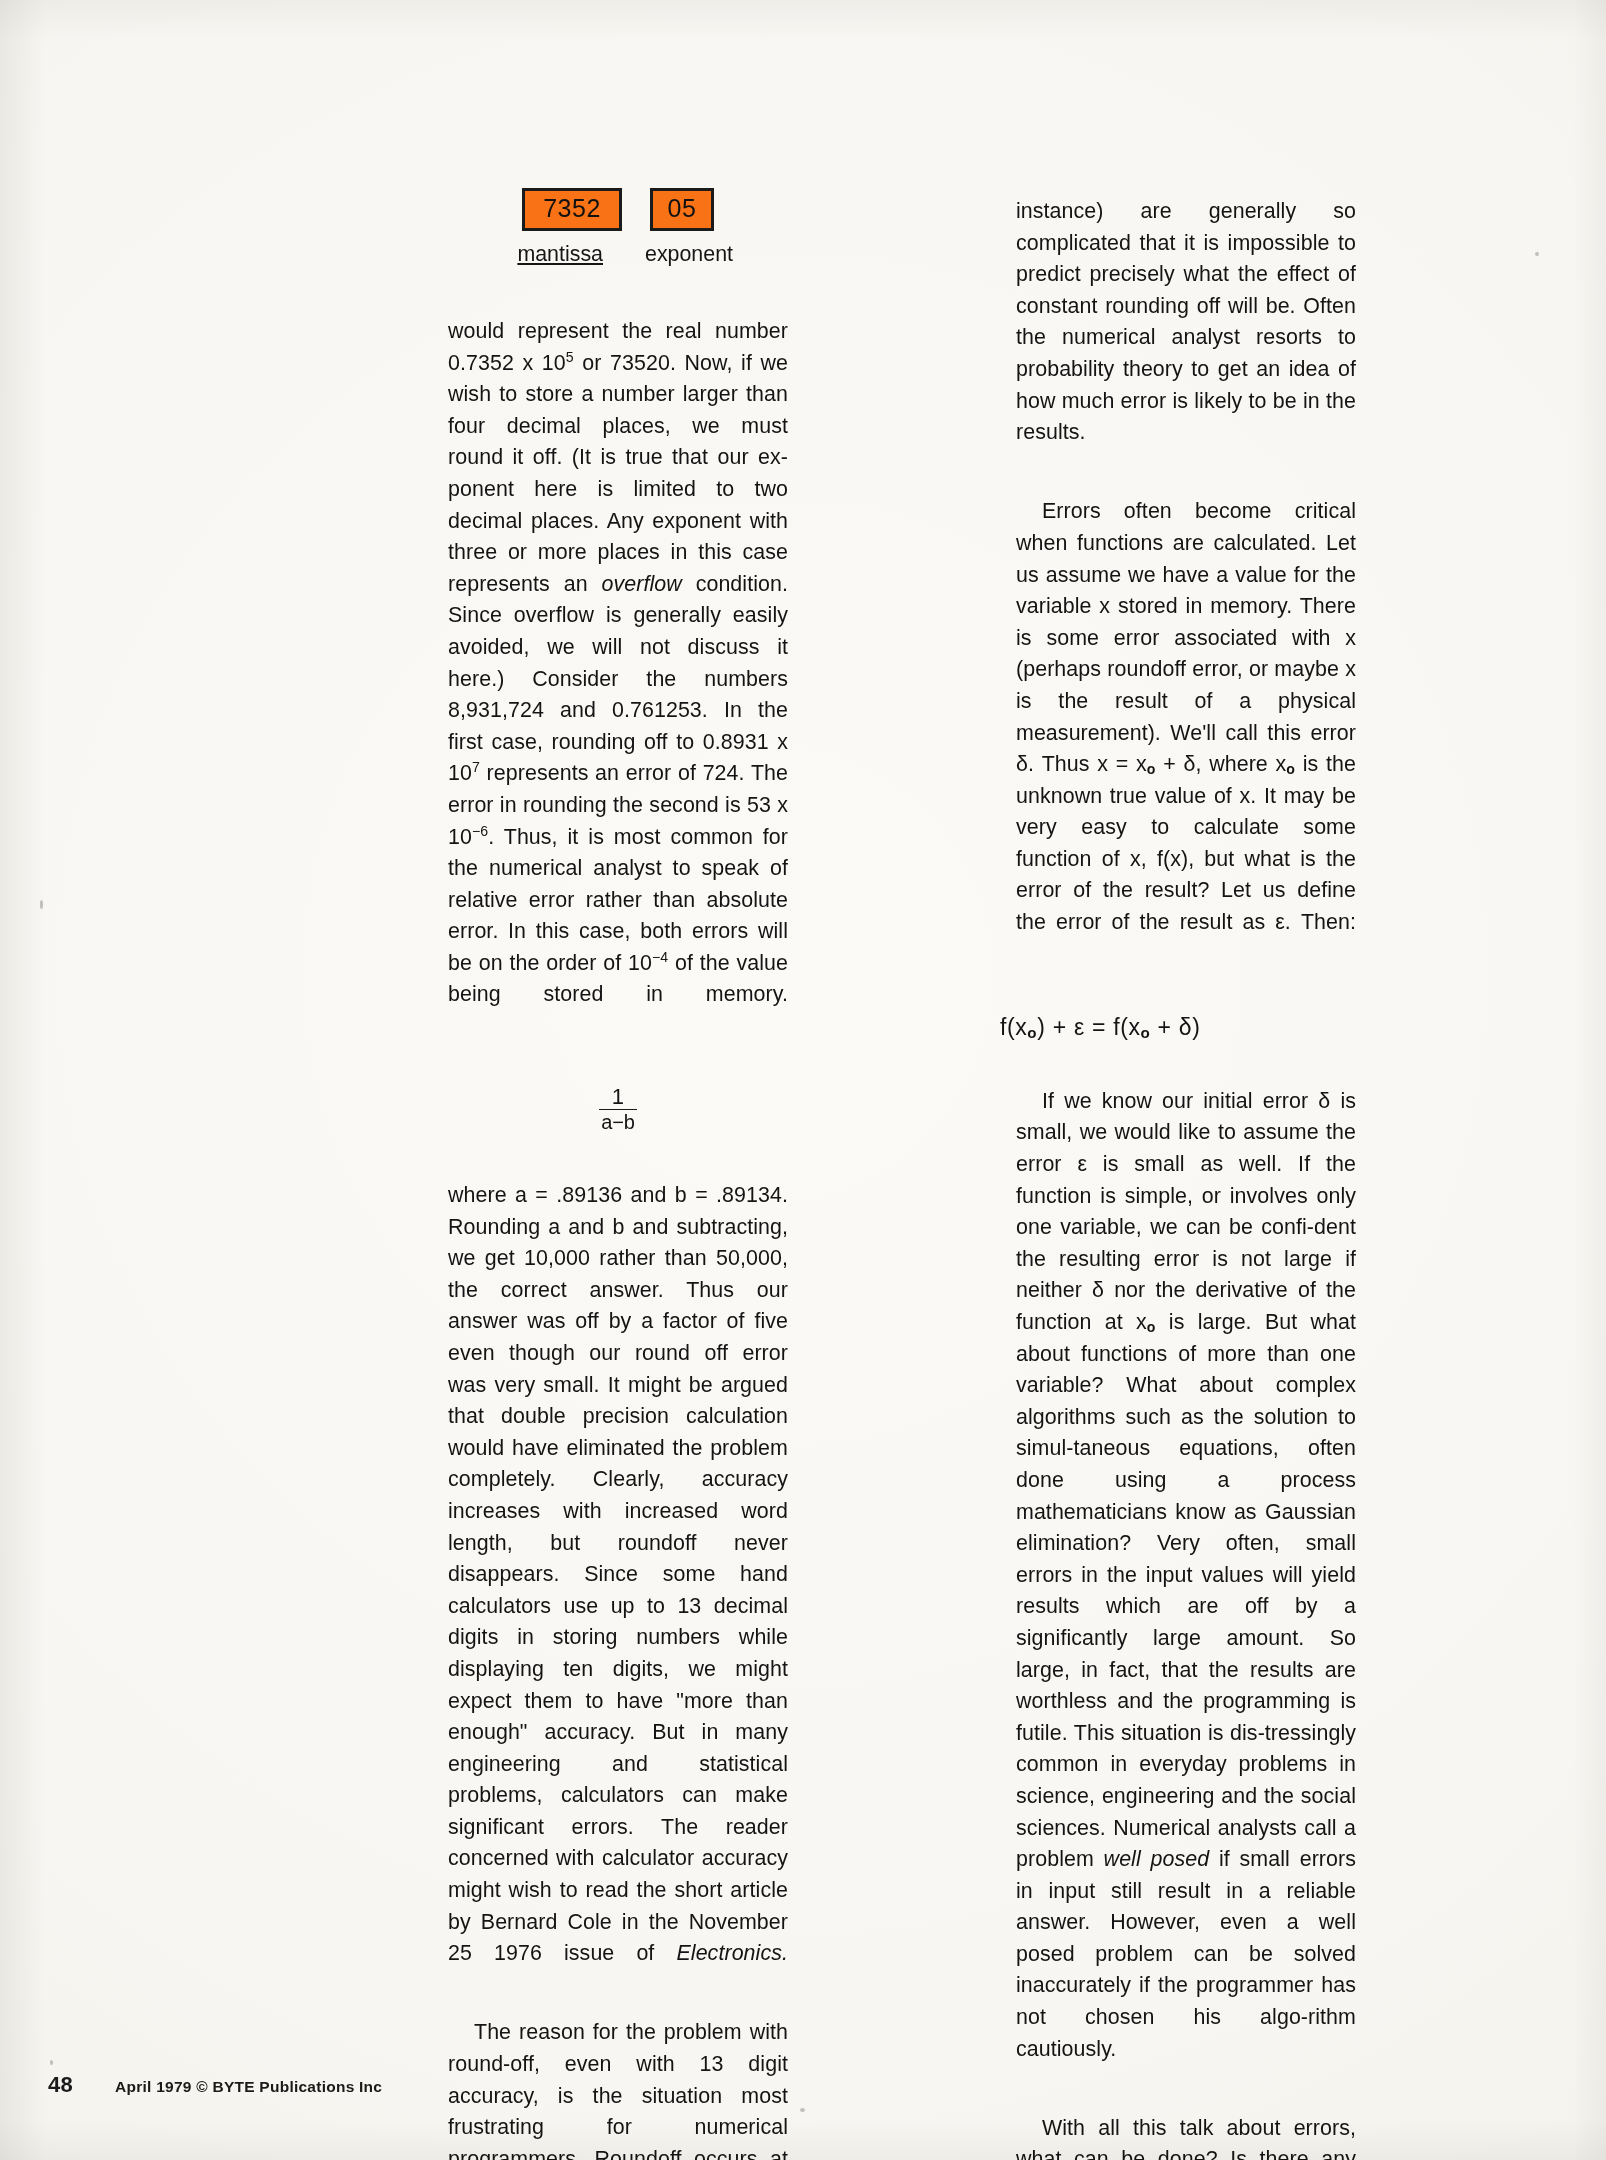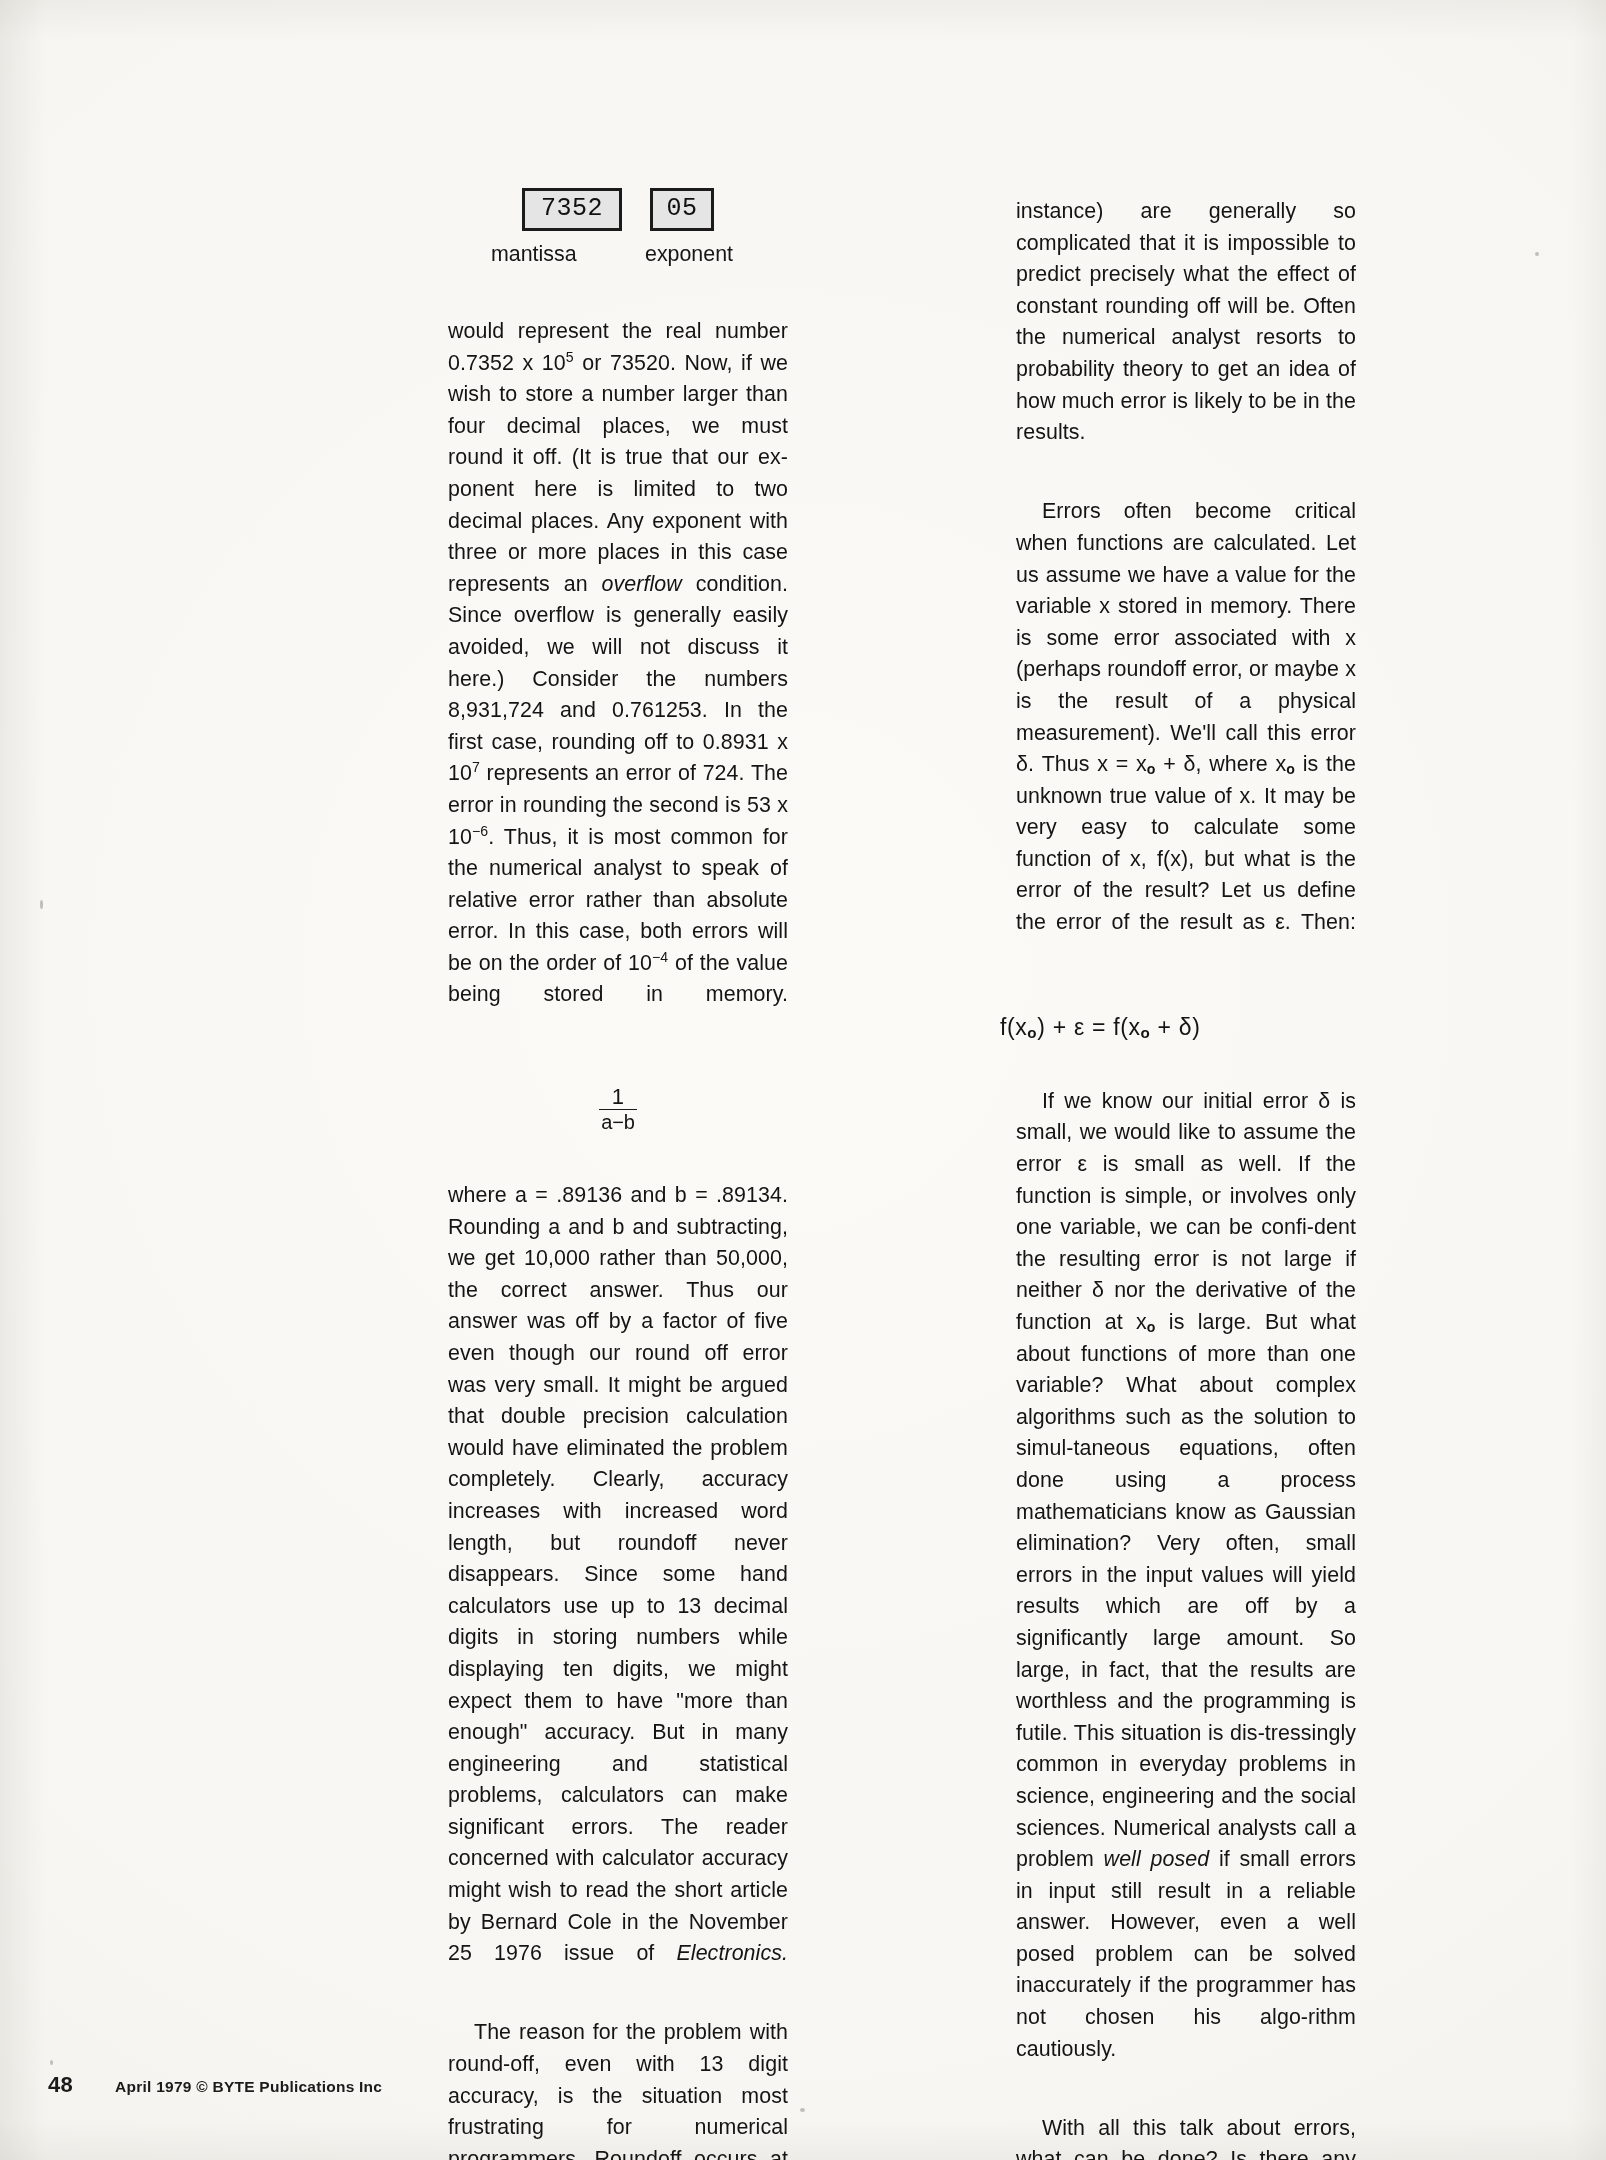--- a/index.html
+++ b/index.html
@@ -95,44 +95,44 @@
     left: 0; top: 0;
     width: 100%;
     height: 46px;
     display: flex;
     justify-content: center;
     align-items: flex-start;
     gap: 28px;
   }
   .numbox {
     border: 3.5px solid #1b1b1b;
-    background: #e5e5e5;
+    background: #f97316;
     font-size: 25px;
     line-height: 1;
     padding: 5px 10px 7px 10px;
     text-align: center;
-    font-family: Liberation Mono, monospace;
+    font-family: Liberation Sans, sans-serif;
     color: #111;
     letter-spacing: 0.5px;
   }
   .numbox.mantissa { min-width: 74px; }
   .numbox.exponent { min-width: 38px; text-align: center; }
 
   .boxlabels {
     position: absolute;
     left: 0;
     top: 54px;
     width: 100%;
     display: flex;
     justify-content: center;
     gap: 30px;
     font-size: 21.4px;
     color: #161616;
   }
-  .boxlabels .lbl-mantissa { width: 112px; text-align: left; }
+  .boxlabels .lbl-mantissa { width: 112px; text-align: right; text-decoration: underline; }
   .boxlabels .lbl-exponent { width: 112px; text-align: center; }
 
   
   .display-math {
     text-align: center;
     font-size: 22px;
     margin: 0;
   }
   .frac {
     display: inline-block;

